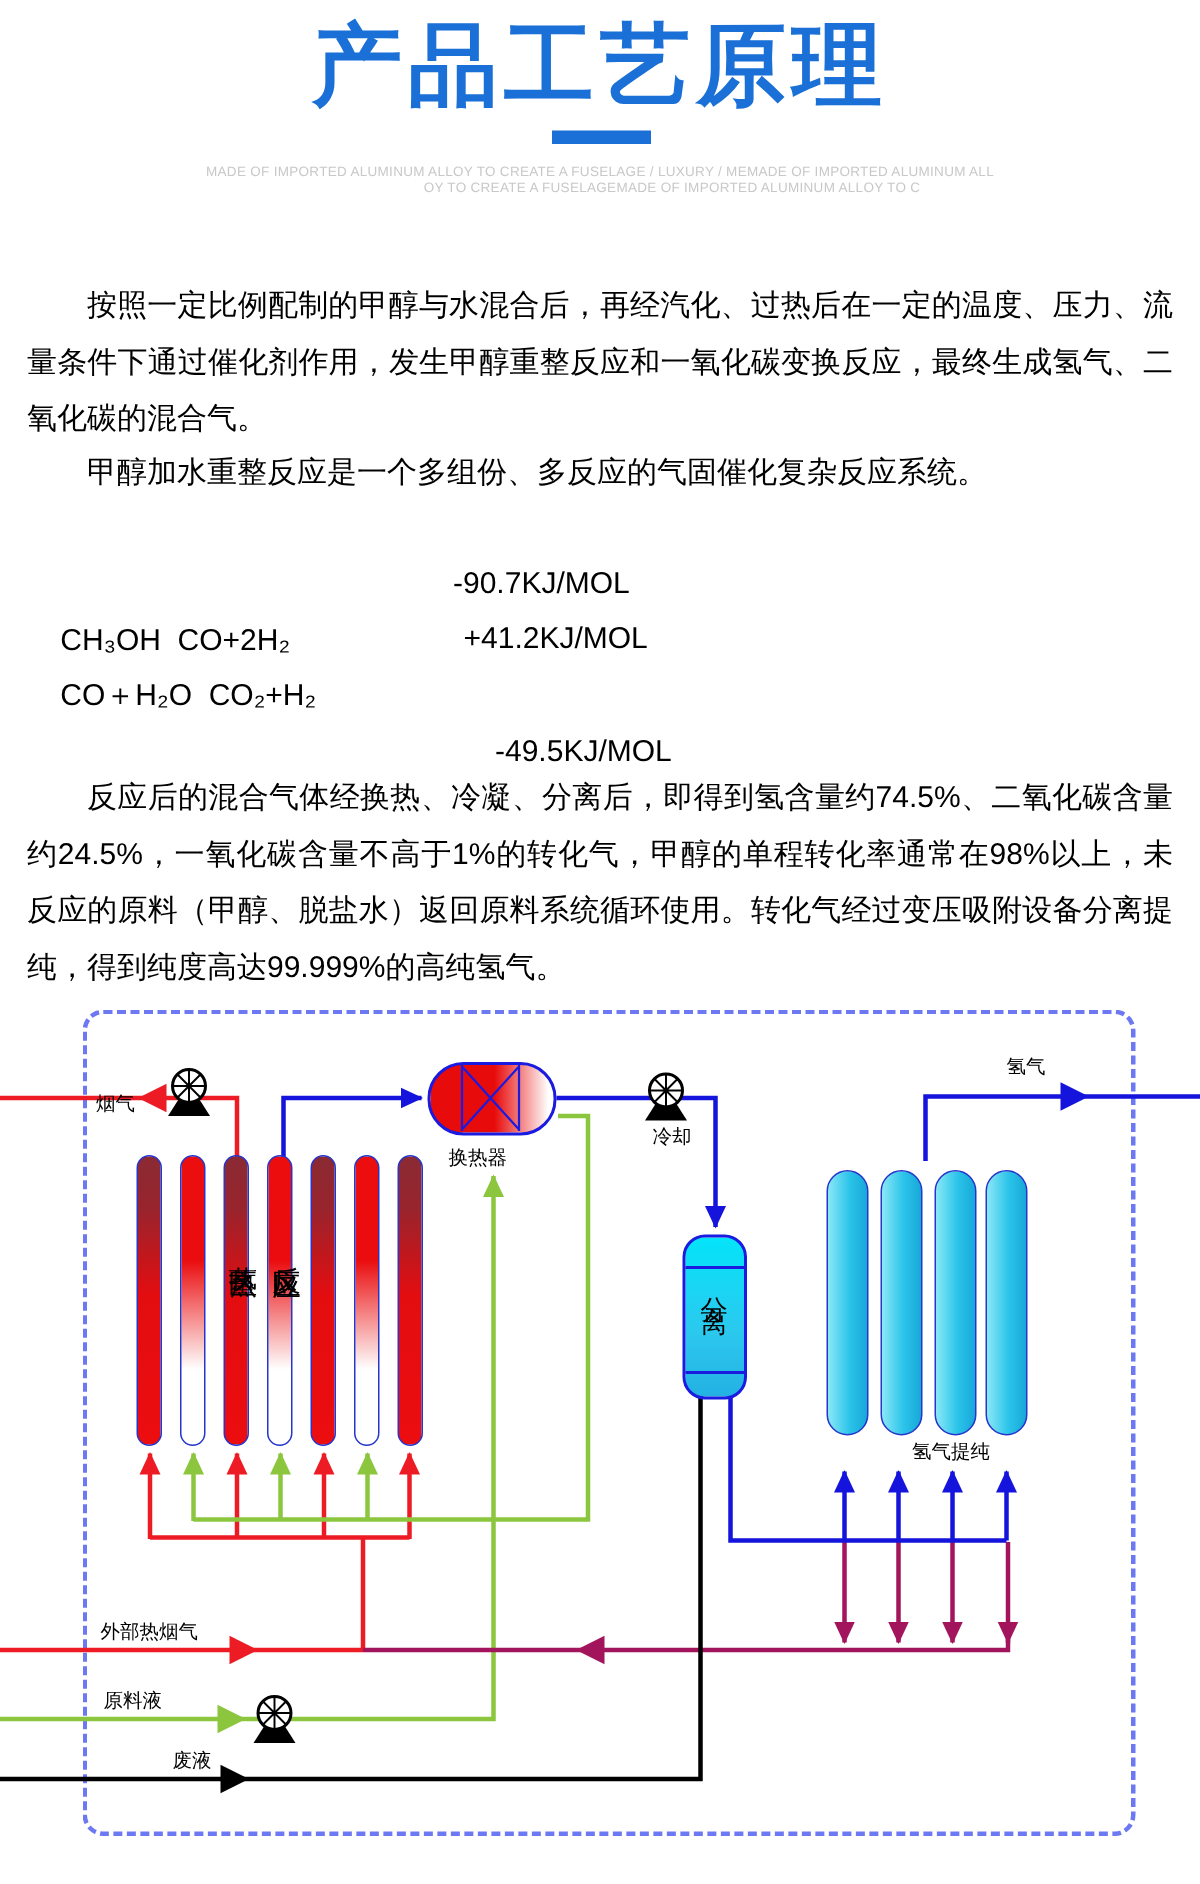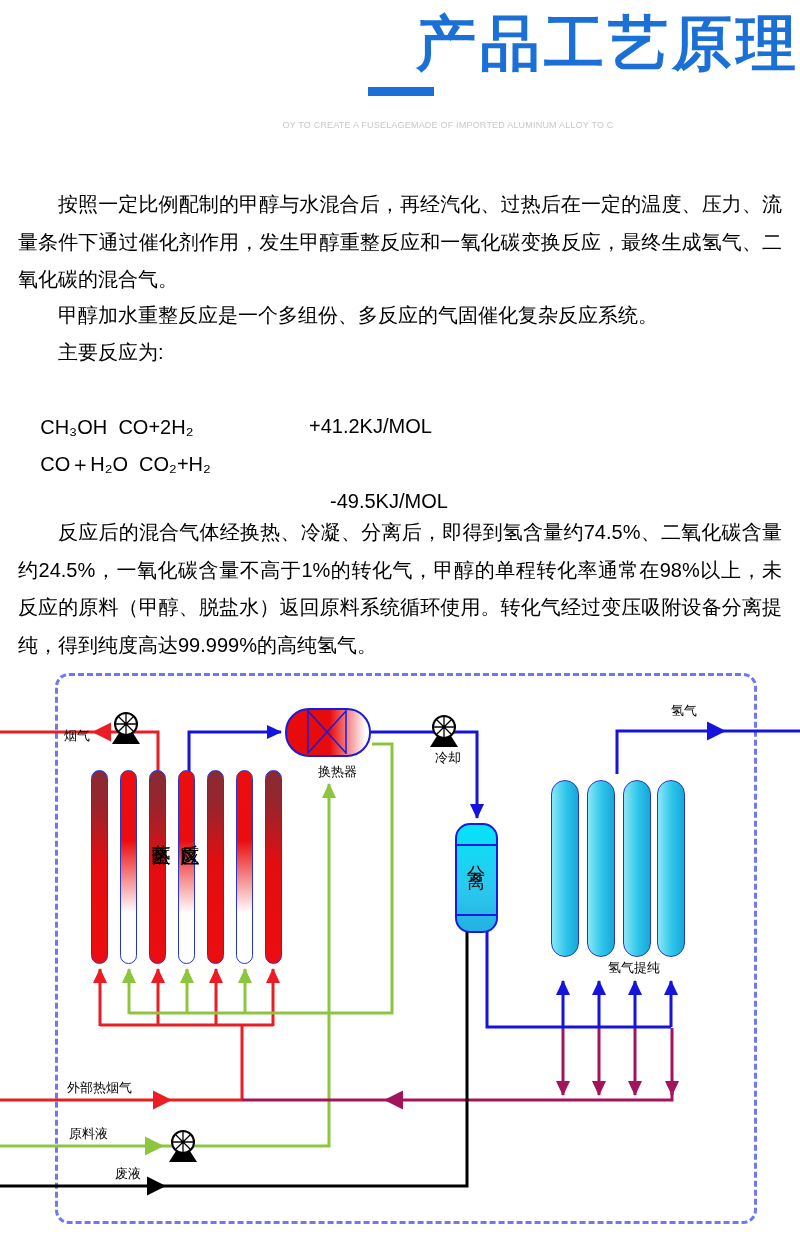--- a/index.html
+++ b/index.html
@@ -2,21 +2,21 @@
 <html><head>
 <meta charset="utf-8">
 <style>
   html,body { margin:0; padding:0; background:#ffffff; }
   .page {
     position:relative; width:800px; height:1256px; background:#ffffff;
     font-family:"Liberation Sans","DejaVu Sans",sans-serif; overflow:hidden; color:#000;
   }
   
   .title {
-    position:absolute; top:4px; left:0; width:100%; text-align:right;
+    position:absolute; top:4px; left:0; width:100%; text-align:center;
     font-size:60px; font-weight:900; color:#1a70d6; letter-spacing:4px;
   }
   .title-bar { position:absolute; top:87px; left:368px; width:66px; height:9px; background:#1a70d6; }
   .caption { position:absolute; left:0; width:100%; text-align:center; font-size:9px; line-height:11px; color:#c8c8c8; letter-spacing:0.2px; }
   .cap1 { top:109px; } .cap2 { top:120px;padding-left:48px; }
   
   .bodytext {
     position:absolute; left:18px; width:764px; font-size:20px; line-height:37.5px;
     font-weight:500; text-align:justify; color:#000;
   }
@@ -42,46 +42,47 @@
          background:linear-gradient(90deg,#8ae8f6 0%,#2cc4ea 55%,#17a8d8 100%); }
   .s1{left:551px;} .s2{left:587px;} .s3{left:623px;} .s4{left:657px;}
   .exchanger { left:285px; top:708px; width:86px; height:49px; border:2.5px solid #1a1ae0; border-radius:24px;
                background:linear-gradient(90deg,#e80b0b 0%,#e80b0b 52%,#ffffff 96%); }
   .separator-vessel { left:455px; top:823px; width:43px; height:110px; border:2px solid #1a1ae0; border-radius:15px;
                background:linear-gradient(180deg,#04e4fa 0%,#2cc8ee 60%,#23b1e3 100%); }
   .sep-line { position:absolute; left:0; width:100%; height:0; border-top:2px solid #1a1ae0; }
   .sep-top { top:19px; } .sep-bot { top:89px; }
   .dlabel { position:absolute; z-index:3; font-size:13px; color:#000; white-space:nowrap; }
   .lb-flue { left:64px; top:711px;margin-top:16px; }
-  .lb-hx { left:299px; top:763px; width:58px; text-align:right; }
+  .lb-hx { left:299px; top:763px; width:58px; text-align:left; }
   .lb-cool { left:429px; top:749px; width:32px; text-align:right; }
   .vtext { writing-mode:vertical-rl; text-orientation:upright; }
   .lb-sep { left:464px; top:850px; font-size:18px; letter-spacing:7px; }
   .lb-storage { left:148px; top:829px; font-size:19px; letter-spacing:2px; font-weight:500; }
   .lb-react { left:177px; top:829px; font-size:19px; letter-spacing:2px; font-weight:500; }
   .lb-purif { left:576px; top:959px; width:84px; text-align:right; }
   .lb-h2 { left:671px; top:702px; }
   .lb-exflue { left:67px; top:1079px; }
   .lb-feed { left:69px; top:1125px; }
   .lb-waste { left:67px; top:1165px;margin-left:48px; }
 </style>
 </head>
 <body>
 
 <div class="page">
 
   <div class="title">产品工艺原理</div>
   <div class="title-bar"></div>
+  <div class="caption cap1">MADE OF IMPORTED ALUMINUM ALLOY TO CREATE A FUSELAGE / LUXURY / MEMADE OF IMPORTED ALUMINUM ALL</div>
   <div class="caption cap2">OY TO CREATE A FUSELAGEMADE OF IMPORTED ALUMINUM ALLOY TO C</div>
 
   <div class="bodytext p2 indent">甲醇加水重整反应是一个多组份、多反应的气固催化复杂反应系统。</div>
   <div class="bodytext p1 indent">按照一定比例配制的甲醇与水混合后，再经汽化、过热后在一定的温度、压力、流量条件下通过催化剂作用，发生甲醇重整反应和一氧化碳变换反应，最终生成氢气、二氧化碳的混合气。</div>
-  <div class="bodytext lbl1 indent">主要反应为:</div>
   <div class="bodytext eqline1 eq indent">
     <span>CH₃OH  CO+2H₂</span>
+    <span class="eqval">-90.7KJ/MOL</span>
   </div>
   <div class="bodytext eqline2 eq indent">
     <span>CO＋H₂O  CO₂+H₂</span>
     <span class="eqval">+41.2KJ/MOL</span>
   </div>
   <div class="bodytext eqline3 eq indent">
     <span class="eqval">-49.5KJ/MOL</span>
   </div>
   <div class="bodytext p5 indent">反应后的混合气体经换热、冷凝、分离后，即得到氢含量约74.5%、二氧化碳含量约24.5%，一氧化碳含量不高于1%的转化气，甲醇的单程转化率通常在98%以上，未反应的原料（甲醇、脱盐水）返回原料系统循环使用。转化气经过变压吸附设备分离提纯，得到纯度高达99.999%的高纯氢气。</div>
 

